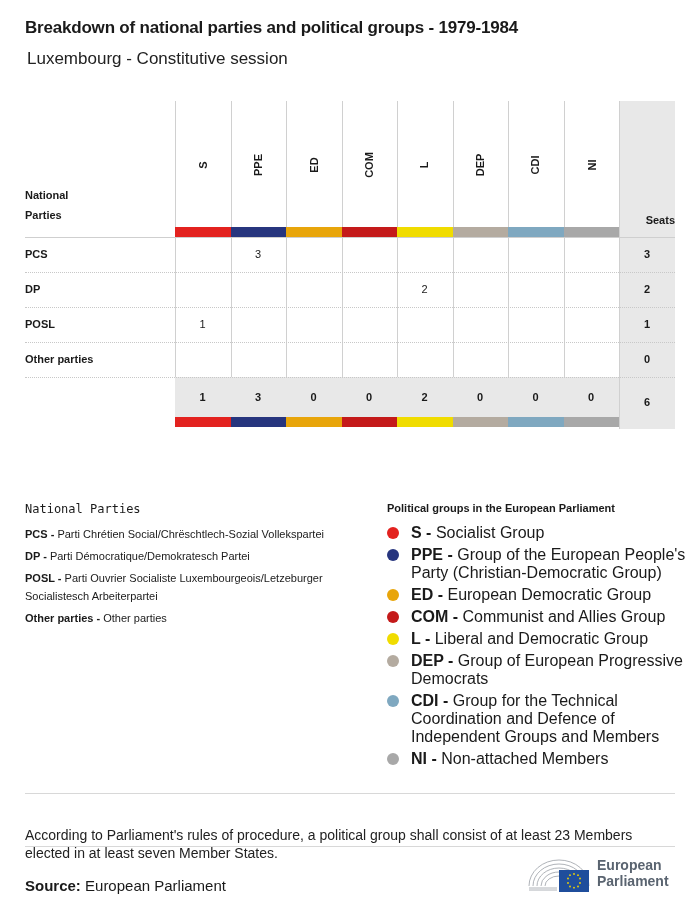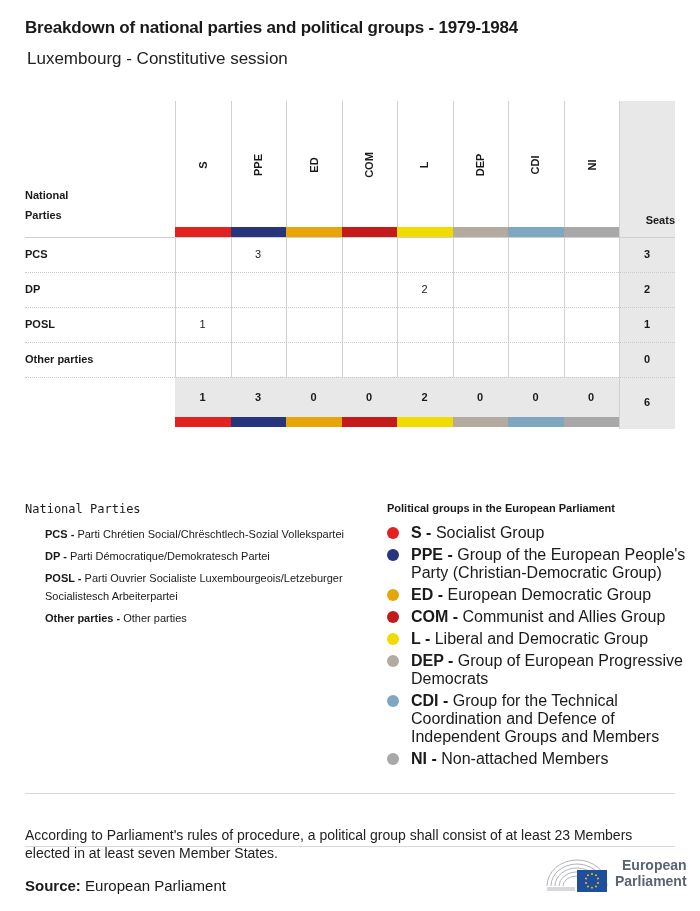--- a/index.html
+++ b/index.html
@@ -15,28 +15,28 @@
   .seats-hdr { position:absolute; left:594px; top:113px; width:56px; text-align:right; font-size:11px; font-weight:bold; }
   .np-hdr { position:absolute; left:0; top:84px; font-size:11px; font-weight:bold; line-height:20px; }
   .row-label { position:absolute; left:0; font-size:11px; font-weight:bold; }
   .rowline { position:absolute; left:0; width:594px; height:0; border-top:1px dotted #c8c8c8; }
   .cell { position:absolute; width:55px; text-align:center; font-size:11px; }
   .total-bg { position:absolute; left:150px; top:276px; width:444px; height:40px; background:#e8e8e8; }
   .legend-l { position:absolute; left:25px; top:502px; width:340px; }
   .legend-r { position:absolute; left:387px; top:502px; width:300px; }
   .lh-mono { font-family:"DejaVu Sans Mono", monospace; font-weight:normal; font-size:12px; margin-bottom:9px; }
   .lh { font-size:11px; font-weight:bold; margin-bottom:10px; }
-  .li { font-size:11px; line-height:18px; margin-bottom:4px;margin-left:20px; }
+  .li { font-size:11px; line-height:18px; margin-bottom:4px; }
   .li b { font-weight:bold; }
   .gi { position:relative; padding-left:24px; font-size:16px; line-height:18px; margin-bottom:4px; }
   .dot { position:absolute; left:0; top:3px; width:12px; height:12px; border-radius:50%; }
   .hr { position:absolute; left:25px; width:650px; height:1px; background:#d8d8d8; }
   .note { position:absolute; left:25px; top:826px; width:650px; font-size:14px; line-height:18px; color:#222; }
   .source { position:absolute; left:25px; top:877px; font-size:15px; }
-  .logo { position:absolute; left:545px; top:856px; width:150px; height:40px;text-align:right; }
+  .logo { position:absolute; left:527px; top:856px; width:150px; height:40px; }
   .logo-text { position:absolute; left:70px; top:1px; font-size:14px; font-weight:bold; color:#5a6470; line-height:16px; }
 </style>
 </head>
 <body>
 
 <div class="title">Breakdown of national parties and political groups - 1979-1984</div>
 <div class="subtitle">Luxembourg - Constitutive session</div>
 
 <div class="tbl" id="tbl">
   <div class="seatcol"></div>

